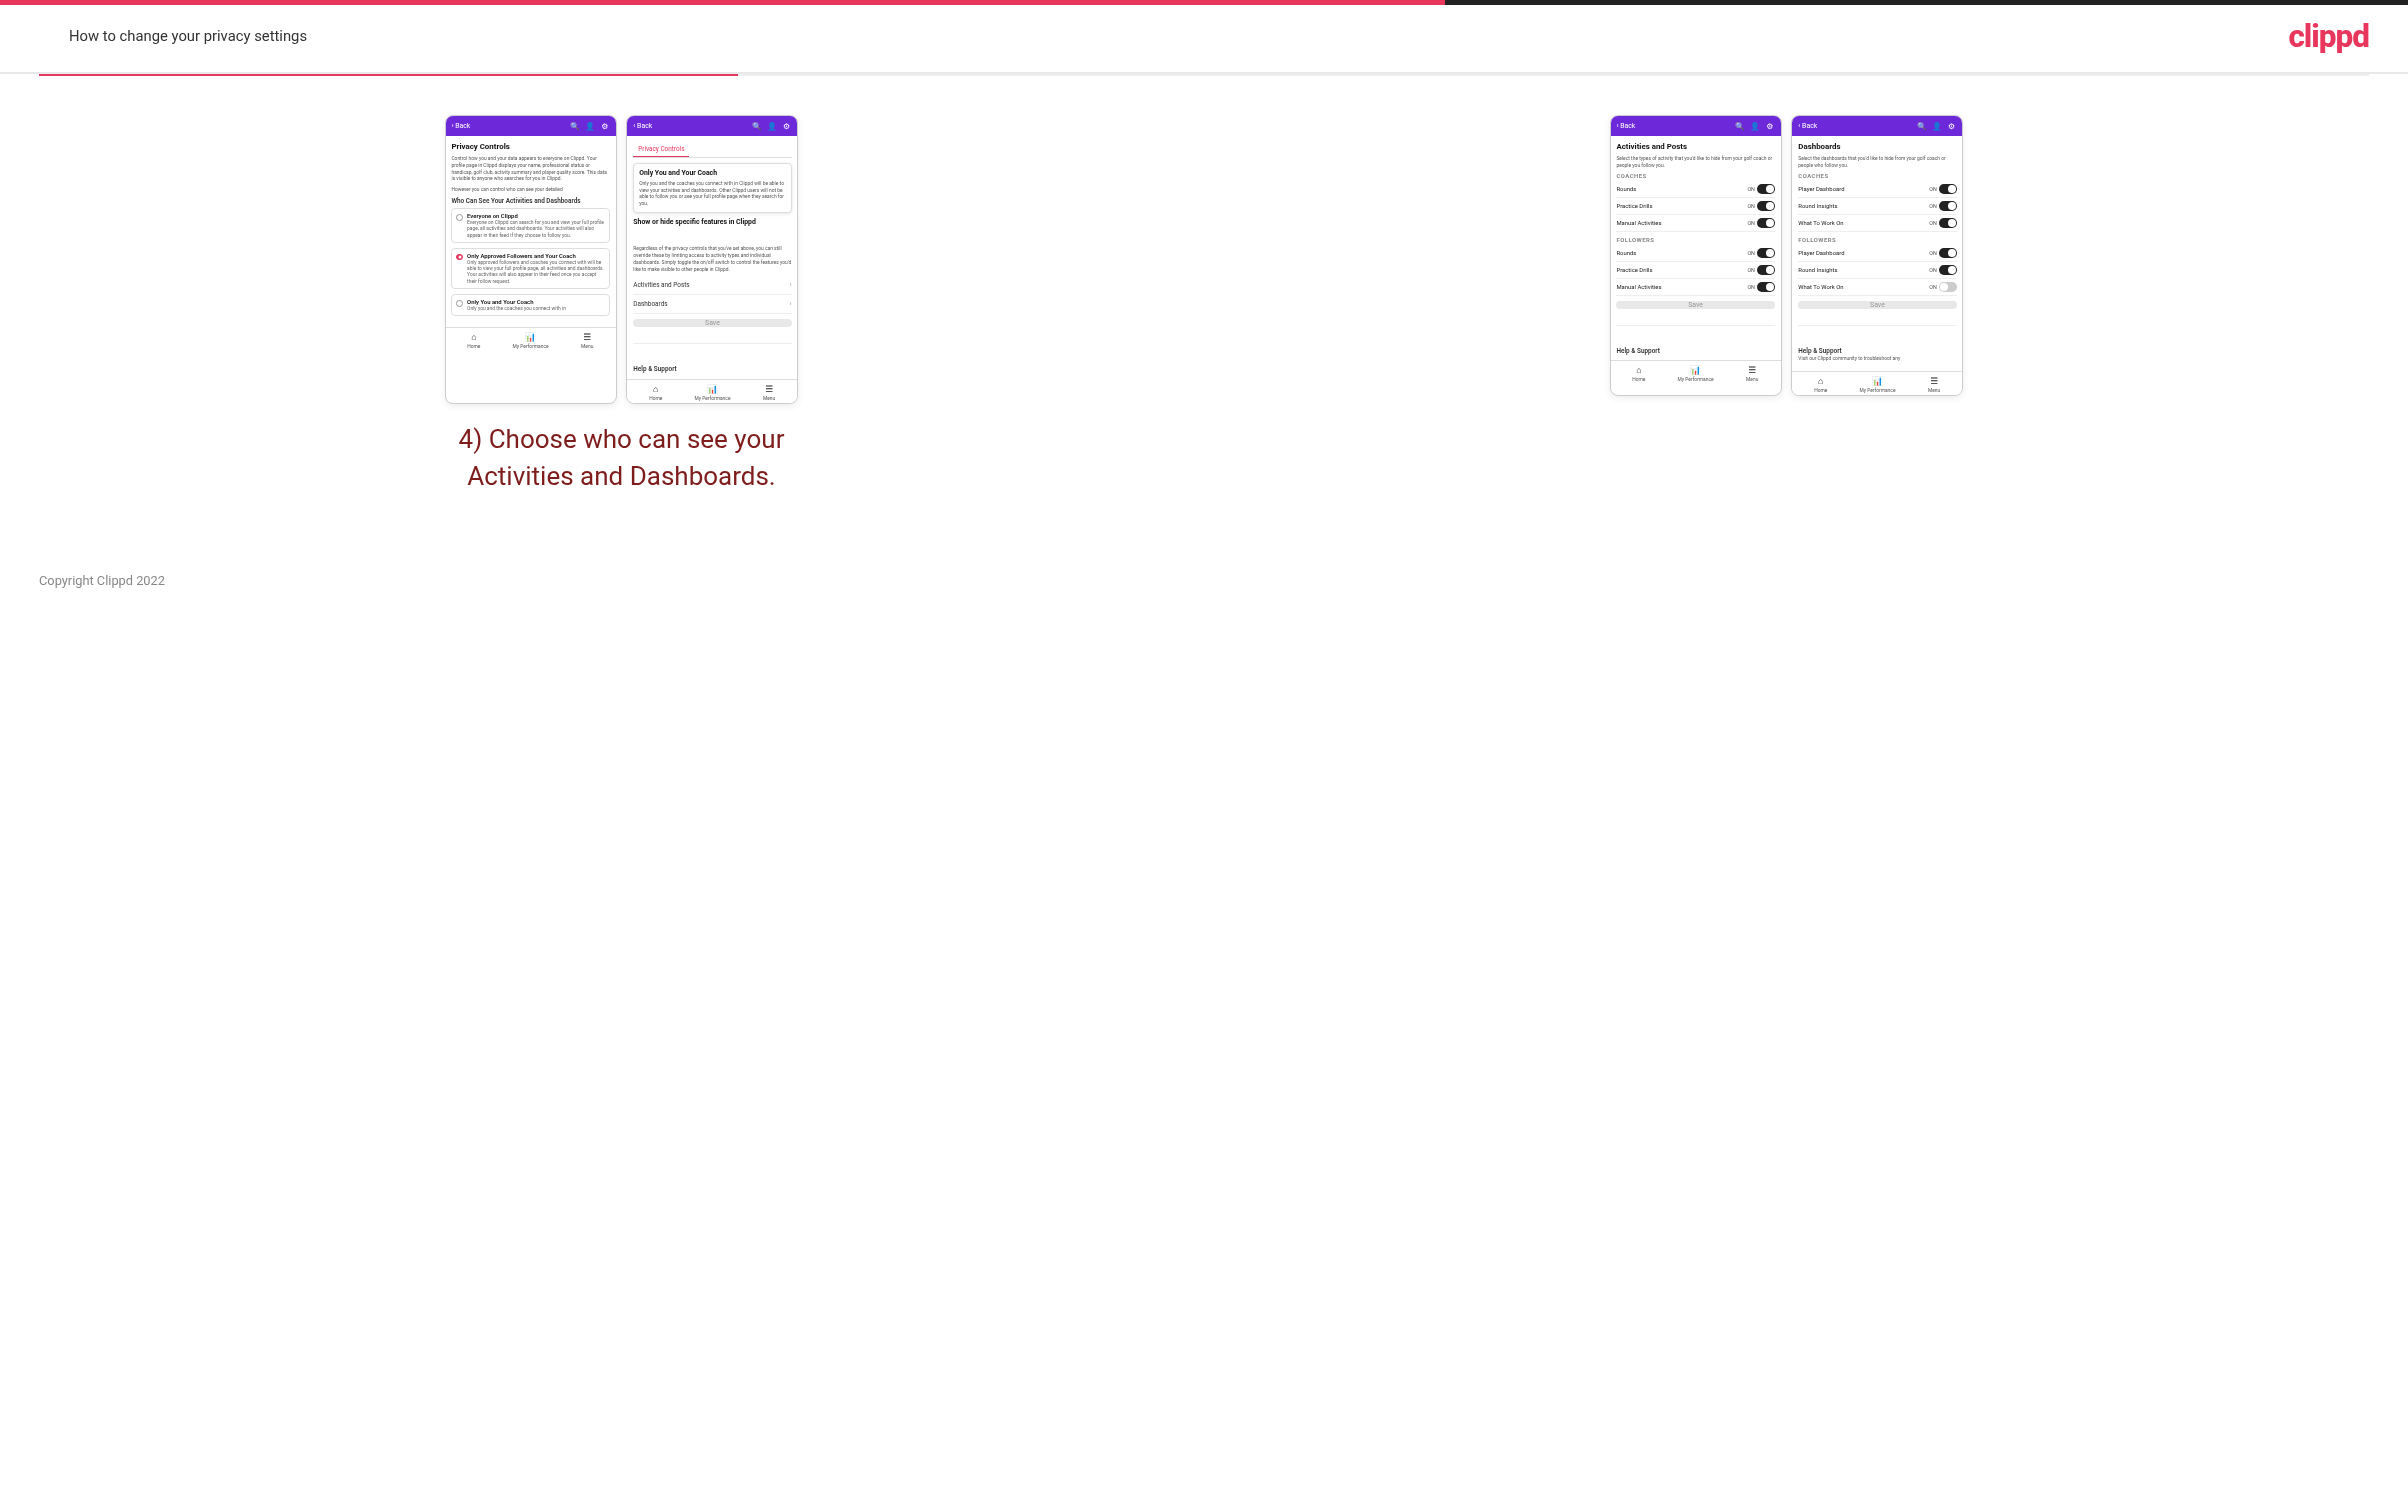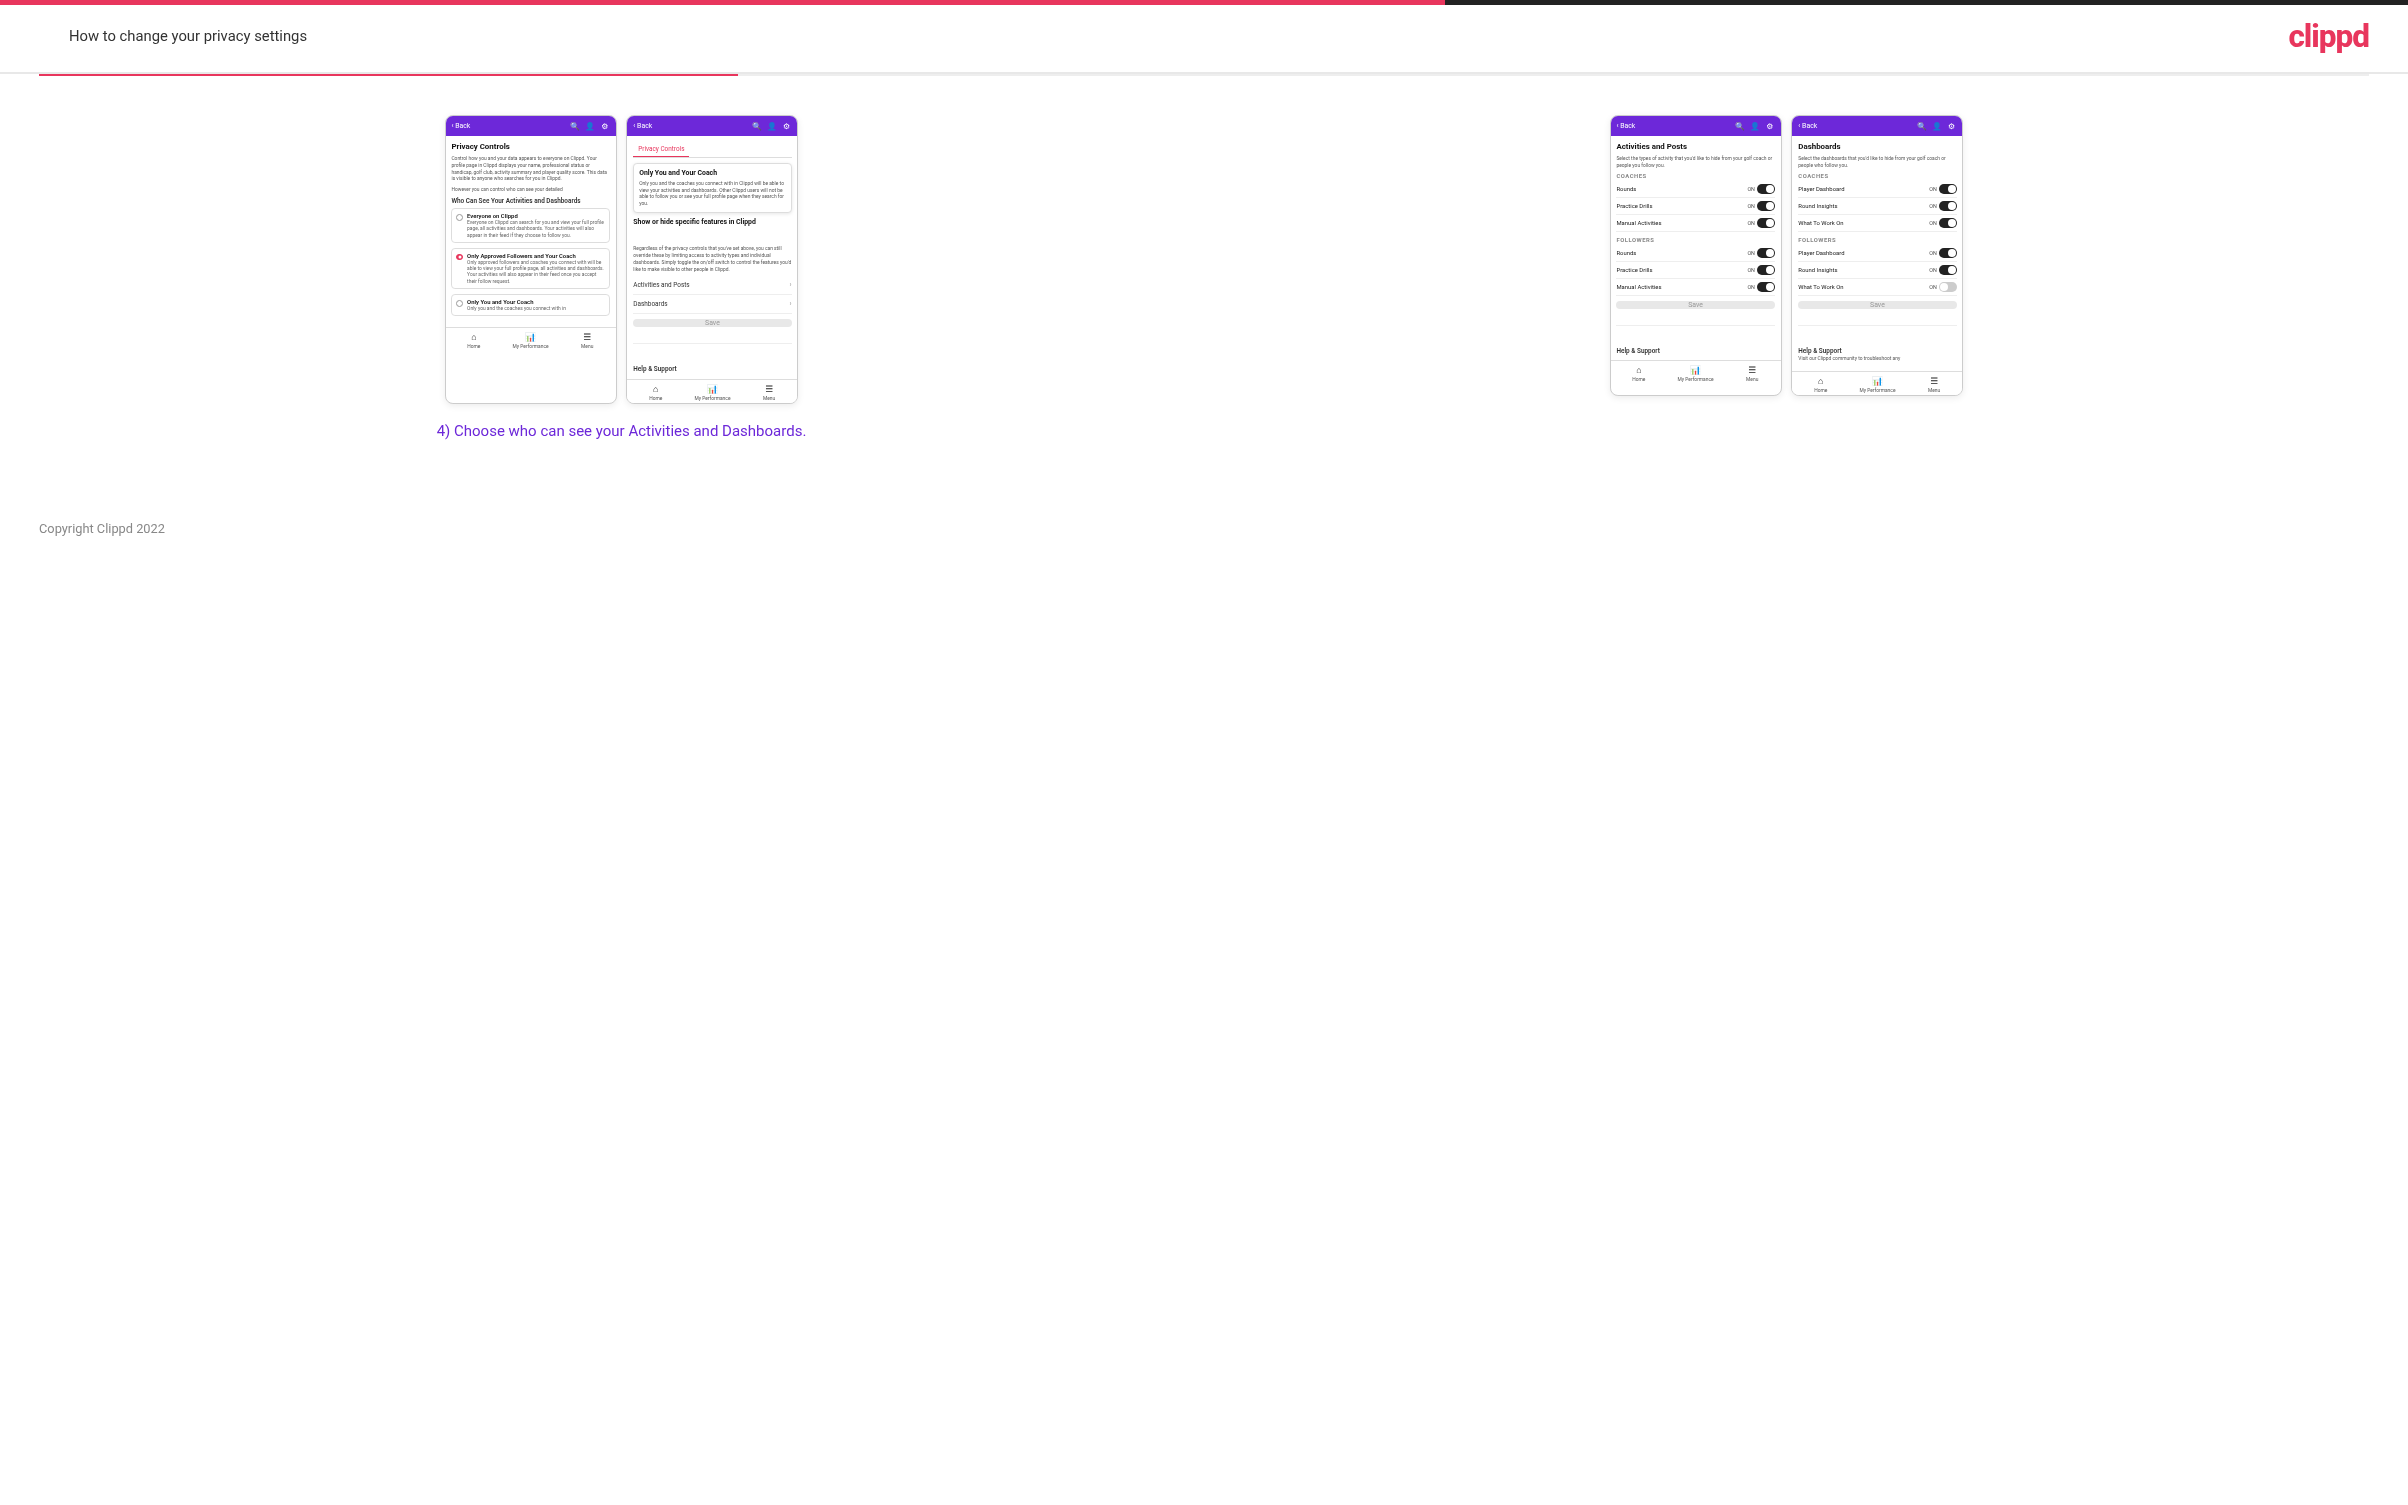--- a/index.html
+++ b/index.html
@@ -78,23 +78,23 @@
       flex: 1;
     }
 
     .screenshot-pair {
       display: flex;
       gap: 9.9px;
       margin-bottom: 17.7px;
     }
 
     .caption {
-      font-size: 15px;
+      font-size: 26px;
       font-weight: 400;
-      color: #6d28d9;
+      color: #7f1d1d;
       text-align: center;
       max-width: 374px;
       line-height: 1.4;
     }
 
     
     .mobile-screen {
       width: 172px;
       border: 1.5px solid #ccc;
       border-radius: 7.9px;

